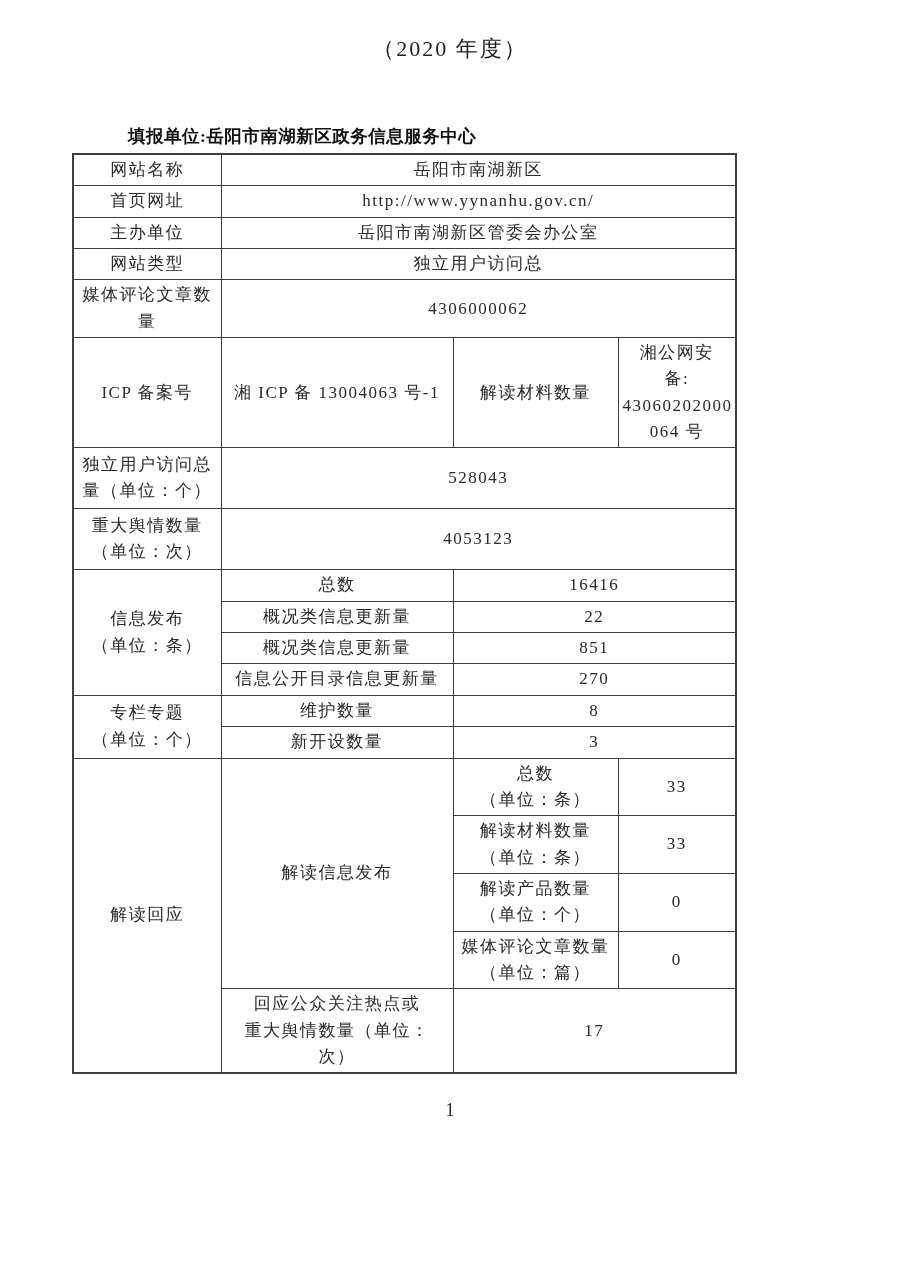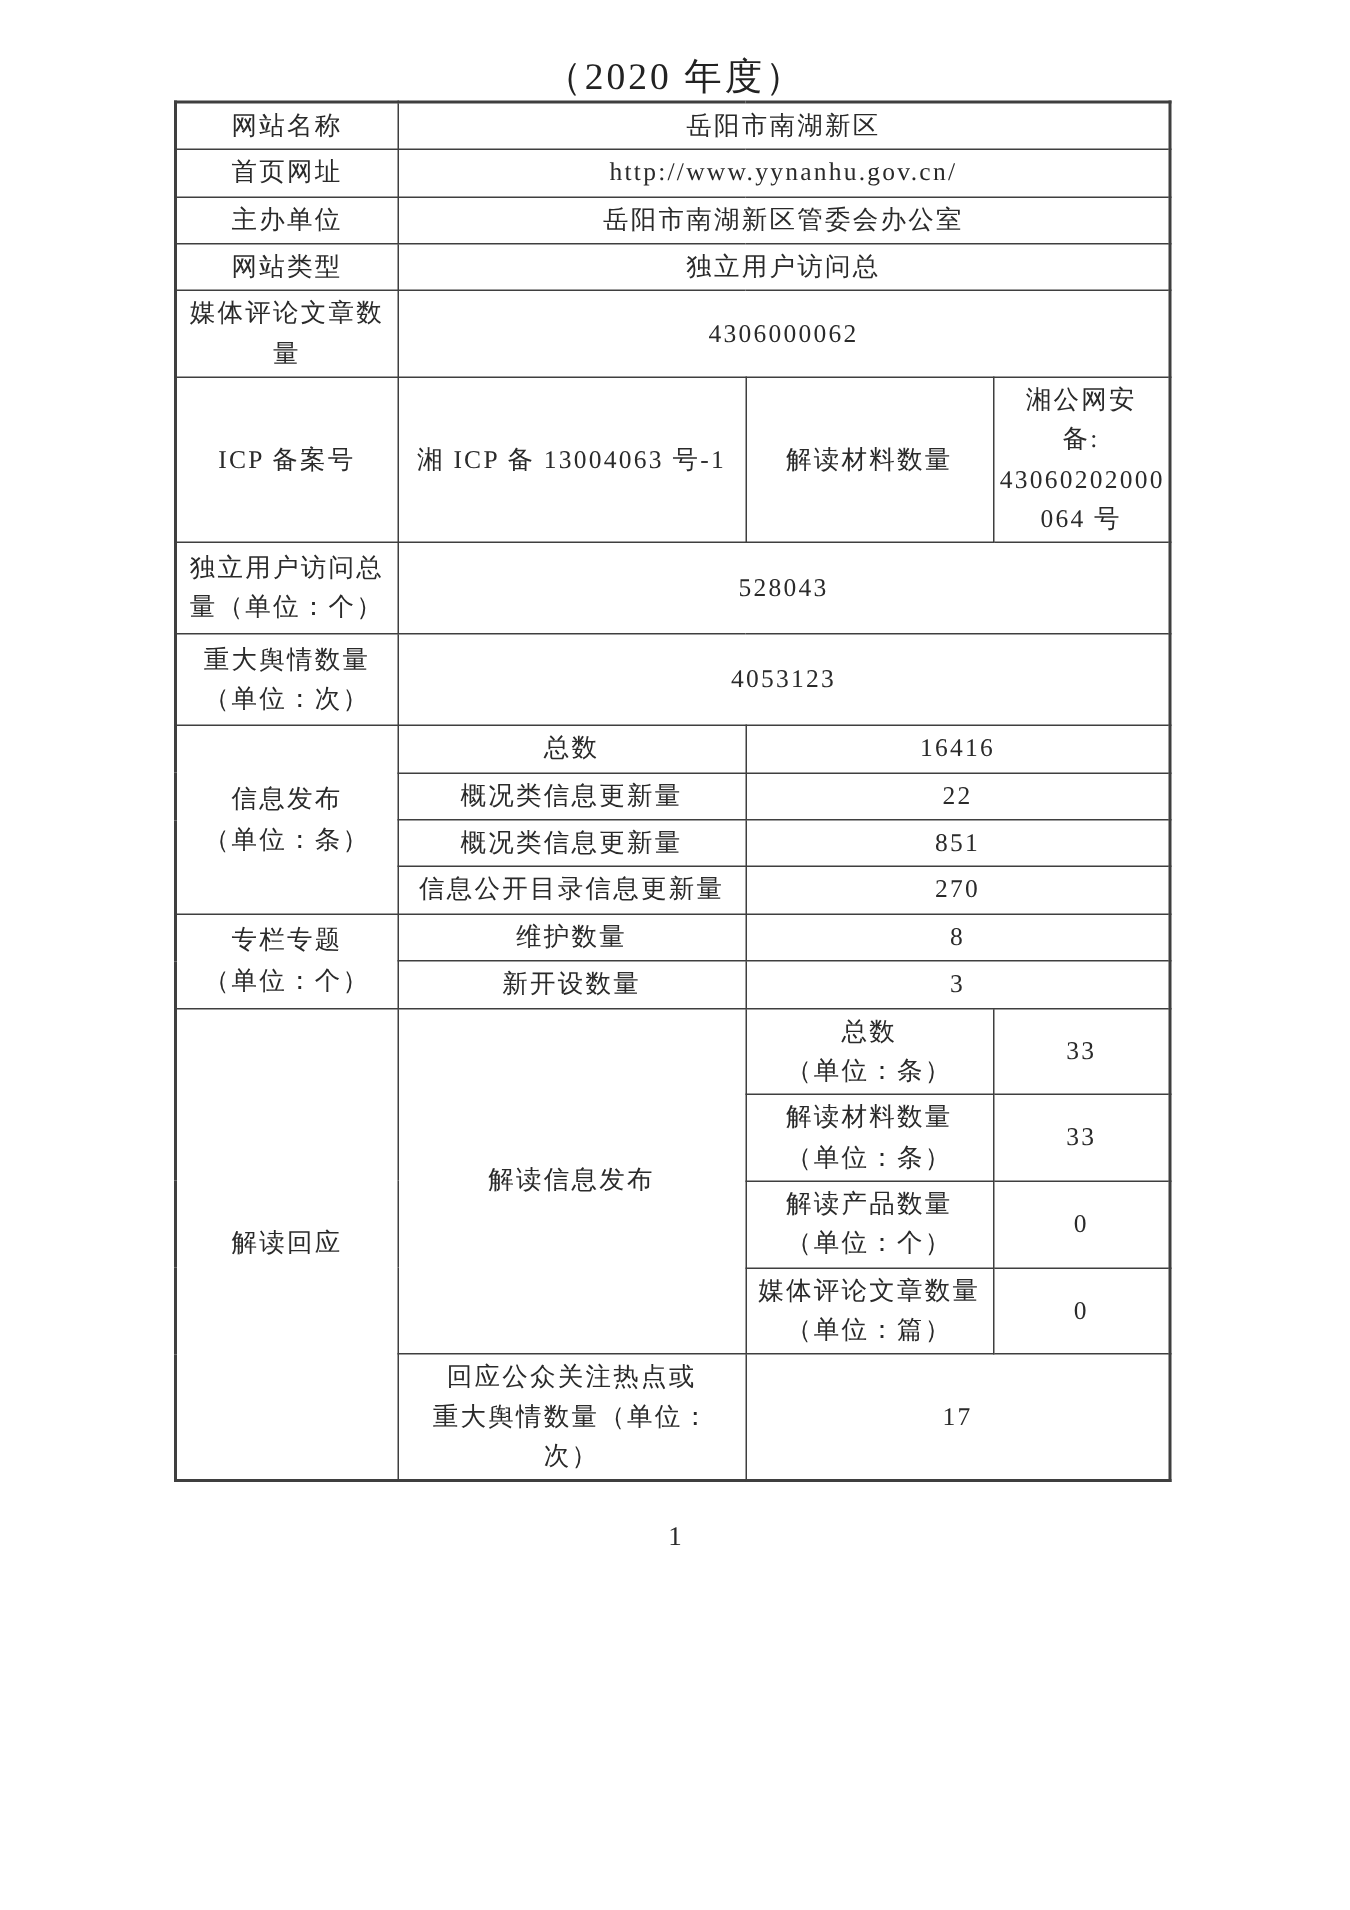--- a/index.html
+++ b/index.html
@@ -25,33 +25,33 @@
     font-family: "Liberation Sans", "DejaVu Sans", sans-serif;
     font-weight: bold;
     font-size: 39px;
     letter-spacing: 3px;
     line-height: 48px;
     color: #111;
   }
   .doc-subtitle {
     margin-top: 34px;
     text-align: center;
-    font-size: 25px;
+    font-size: 22px;
     letter-spacing: 2px;
     color: #222;
   }
   .reporting-unit {
     margin: 60px 0 5px 128px;
     font-weight: bold;
     font-size: 17.5px;
     letter-spacing: 0.5px;
     color: #111;
   }
   table.report-table {
-    margin-left: 116px;
+    margin-left: 72px;
     width: 663px;
     border-collapse: collapse;
     table-layout: fixed;
     border: 2px solid #3f3f3f;
   }
   table.report-table td {
     border: 1px solid #3f3f3f;
     text-align: center;
     vertical-align: middle;
     font-size: 17px;
@@ -69,20 +69,21 @@
     color: #2a2a2a;
   }
 </style>
 </head>
 <body>
 
 <div class="page">
 
   <div class="doc-subtitle">（2020 年度）</div>
 
+  <div class="reporting-unit">填报单位:岳阳市南湖新区政务信息服务中心</div>
 
   <table class="report-table">
     <colgroup>
       <col style="width:148px">
       <col style="width:232px">
       <col style="width:165px">
       <col style="width:118px">
     </colgroup>
 
     <tbody>

